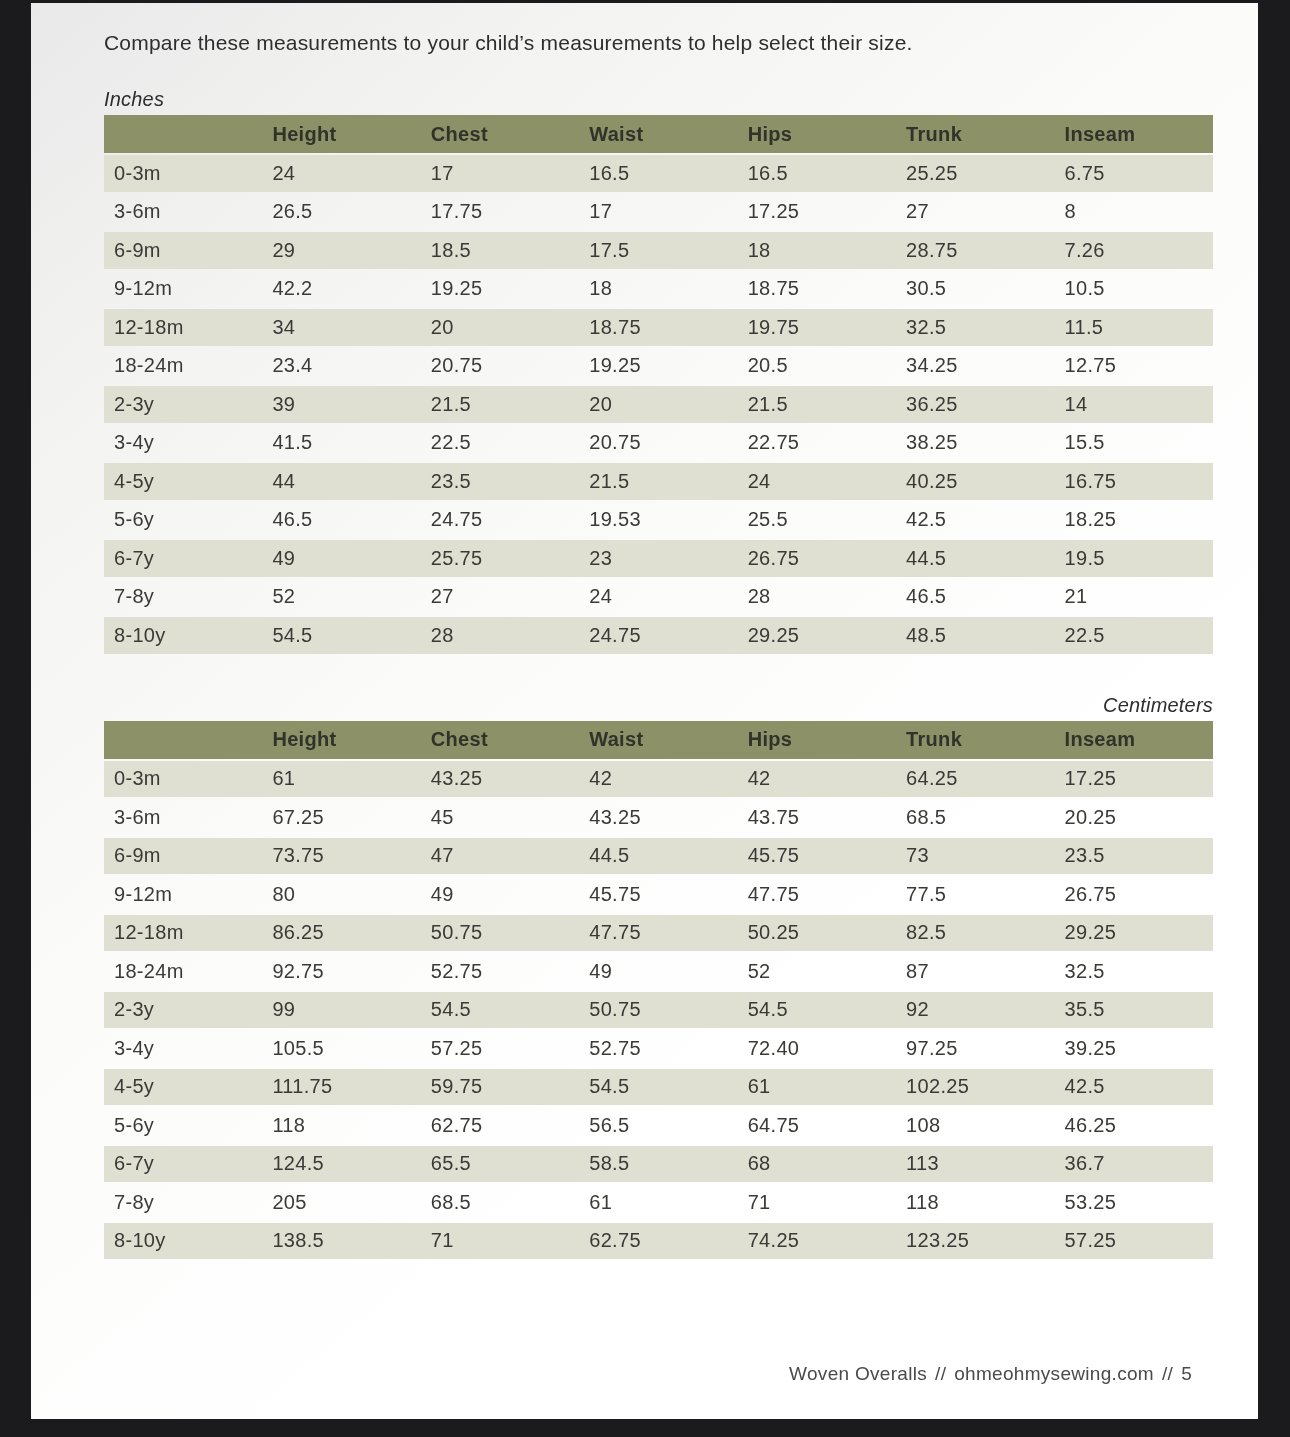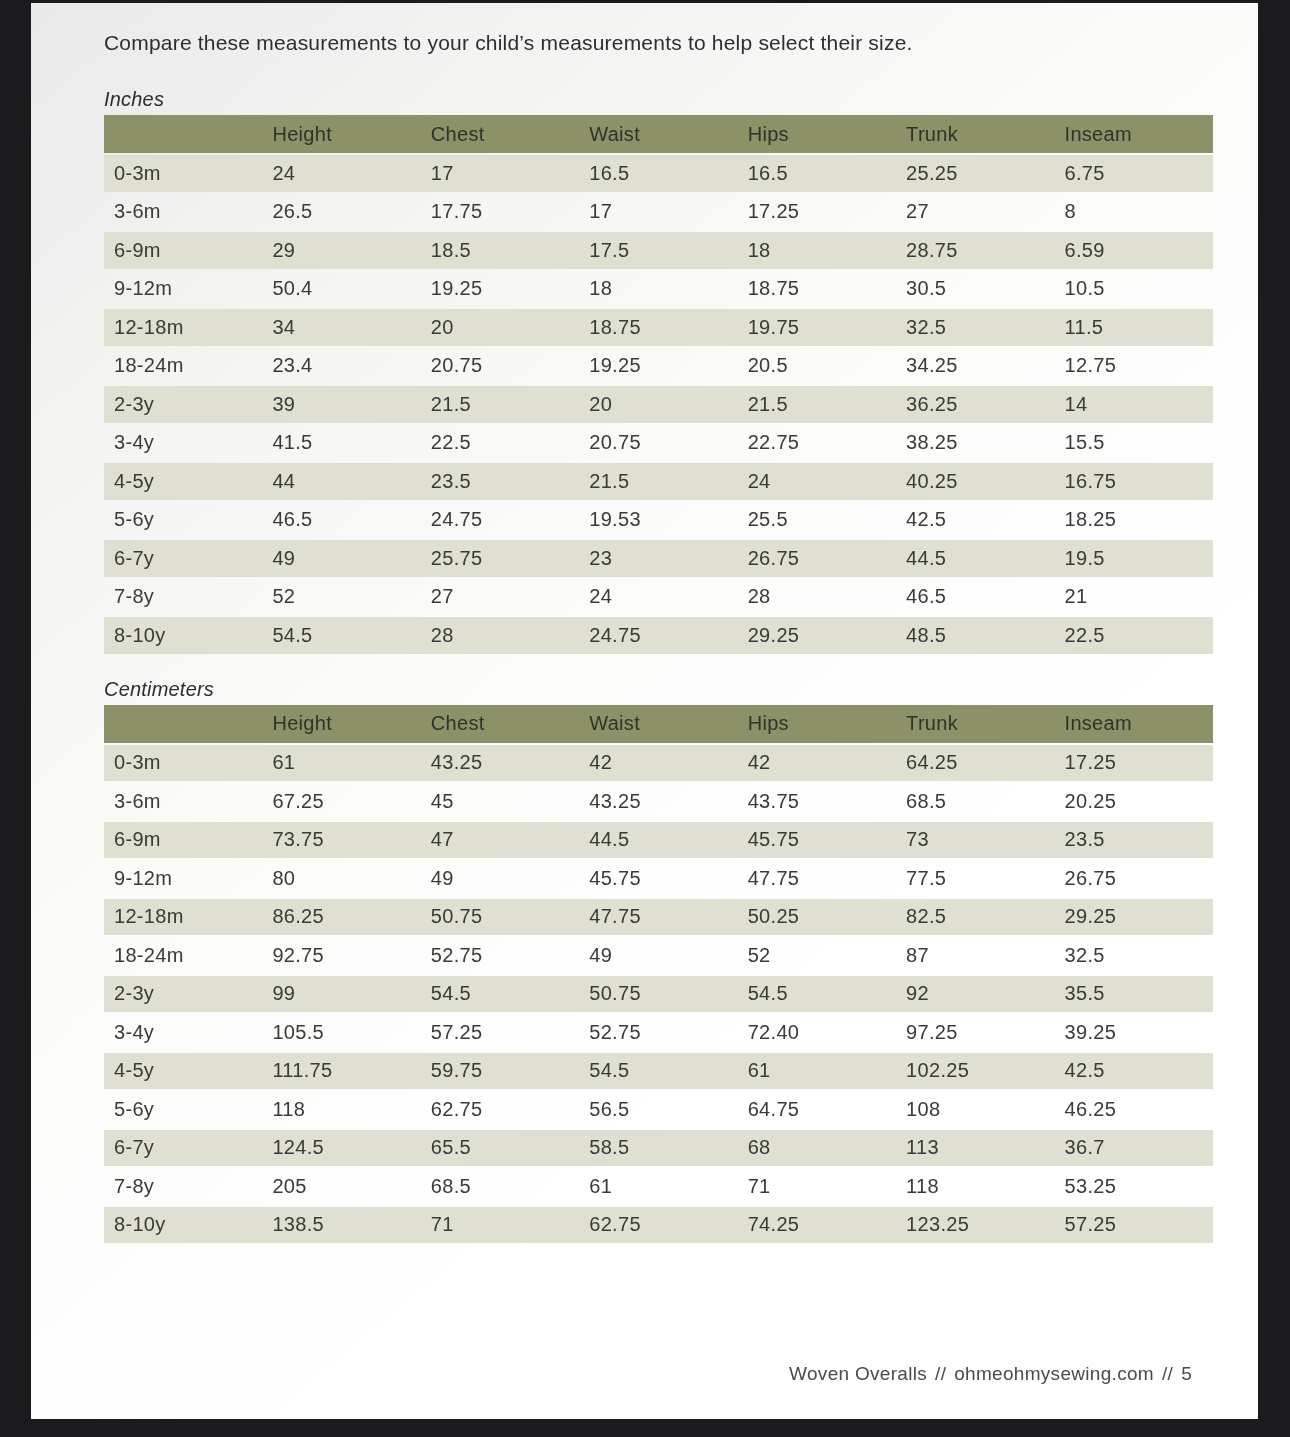--- a/index.html
+++ b/index.html
@@ -30,32 +30,32 @@
     letter-spacing: 0.2px;
   }
   .unit-label {
     margin: 29px 0 0 0;
     font-size: 20px;
     line-height: 27px;
     color: #2e2e2e;
     letter-spacing: 0.2px;
     font-style: italic;
   }
-  .unit-label.cm { margin-top: 20px; }
+  .unit-label.cm { margin-top: 36px; text-align: right; }
   table.size-table {
     width: 100%;
     table-layout: fixed;
     border-collapse: separate;
     border-spacing: 0 2px;
     margin-top: 0;
   }
   table.size-table th {
     background: #8c9168;
     height: 38px;
-    font-weight: normal;
+    font-weight: bold;
     text-align: left;
     padding: 0 4px 0 10px;
     font-size: 20px;
     color: #30332a;
     letter-spacing: 0.3px;
   }
   table.size-table td {
     height: 36.5px;
     padding: 0 4px 0 10px;
     font-size: 20px;
@@ -117,25 +117,25 @@
             <td>27</td>
             <td>8</td>
           </tr>
           <tr class="shaded">
             <td>6-9m</td>
             <td>29</td>
             <td>18.5</td>
             <td>17.5</td>
             <td>18</td>
             <td>28.75</td>
-            <td>6.59</td>
+            <td>7.26</td>
           </tr>
           <tr class="plain">
             <td>9-12m</td>
-            <td>50.4</td>
+            <td>42.2</td>
             <td>19.25</td>
             <td>18</td>
             <td>18.75</td>
             <td>30.5</td>
             <td>10.5</td>
           </tr>
           <tr class="shaded">
             <td>12-18m</td>
             <td>34</td>
             <td>20</td>

